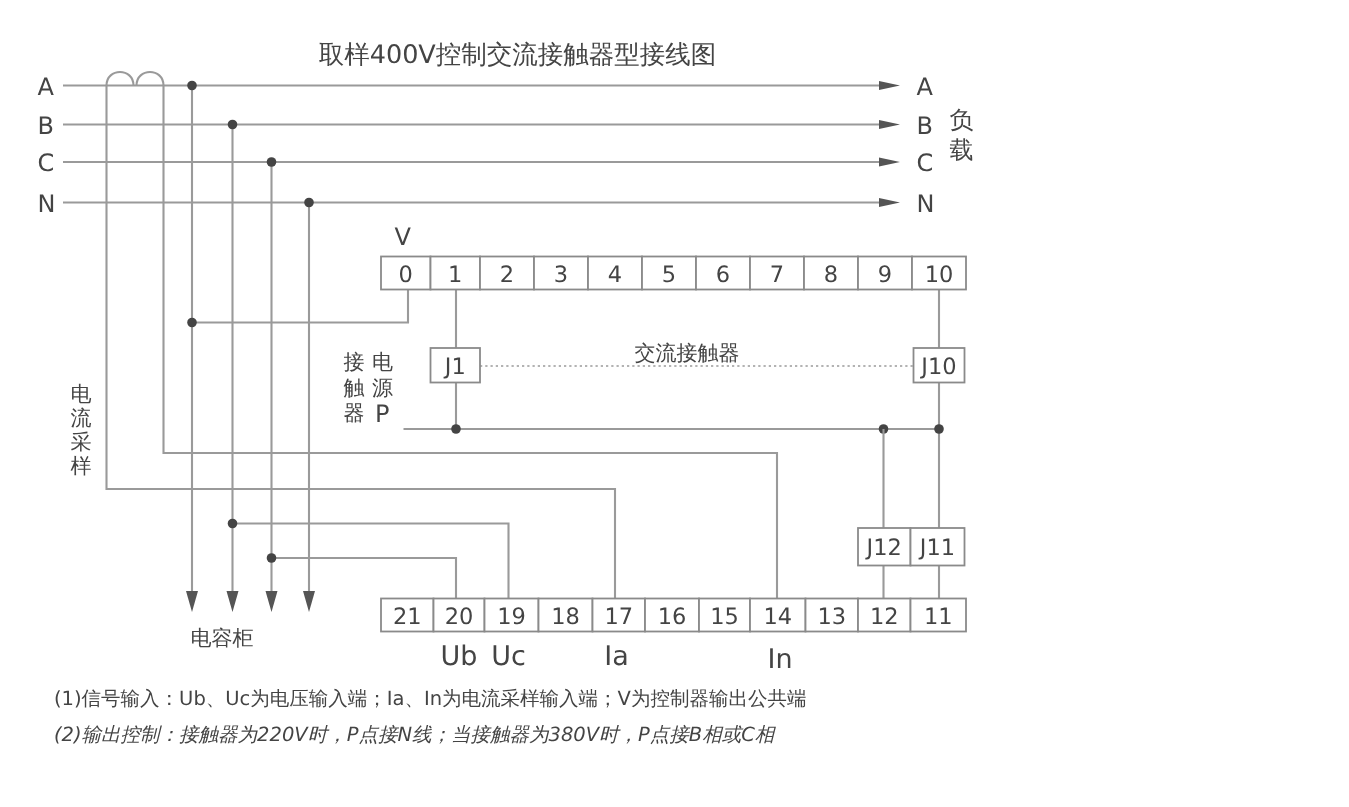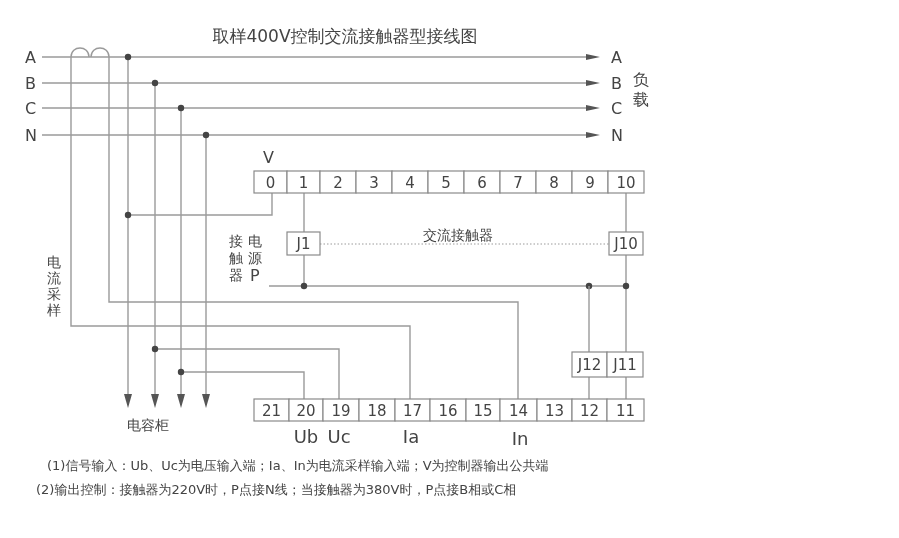--- a/index.html
+++ b/index.html
@@ -175,14 +175,14 @@
   <text class="txt sig" x="520" y="445" text-anchor="middle">In</text>
 
   <text class="txt lbl" x="47" y="267">电</text>
   <text class="txt lbl" x="47" y="283">流</text>
   <text class="txt lbl" x="47" y="299">采</text>
   <text class="txt lbl" x="47" y="315">样</text>
 
   <text class="txt lbl" x="127" y="430">电容柜</text>
 </svg>
 
-<div class="note" style="top:457px;margin-left:11px;">(1)信号输入：Ub、Uc为电压输入端；Ia、In为电流采样输入端；V为控制器输出公共端</div>
-<div class="note" style="top:481px;">(2)输出控制：接触器为220V时，P点接N线；当接触器为380V时，P点接B相或C相</div>
+<div class="note" style="top:457px;">(1)信号输入：Ub、Uc为电压输入端；Ia、In为电流采样输入端；V为控制器输出公共端</div>
+<div class="note" style="top:481px;font-style:italic;">(2)输出控制：接触器为220V时，P点接N线；当接触器为380V时，P点接B相或C相</div>
 
 </body></html>

